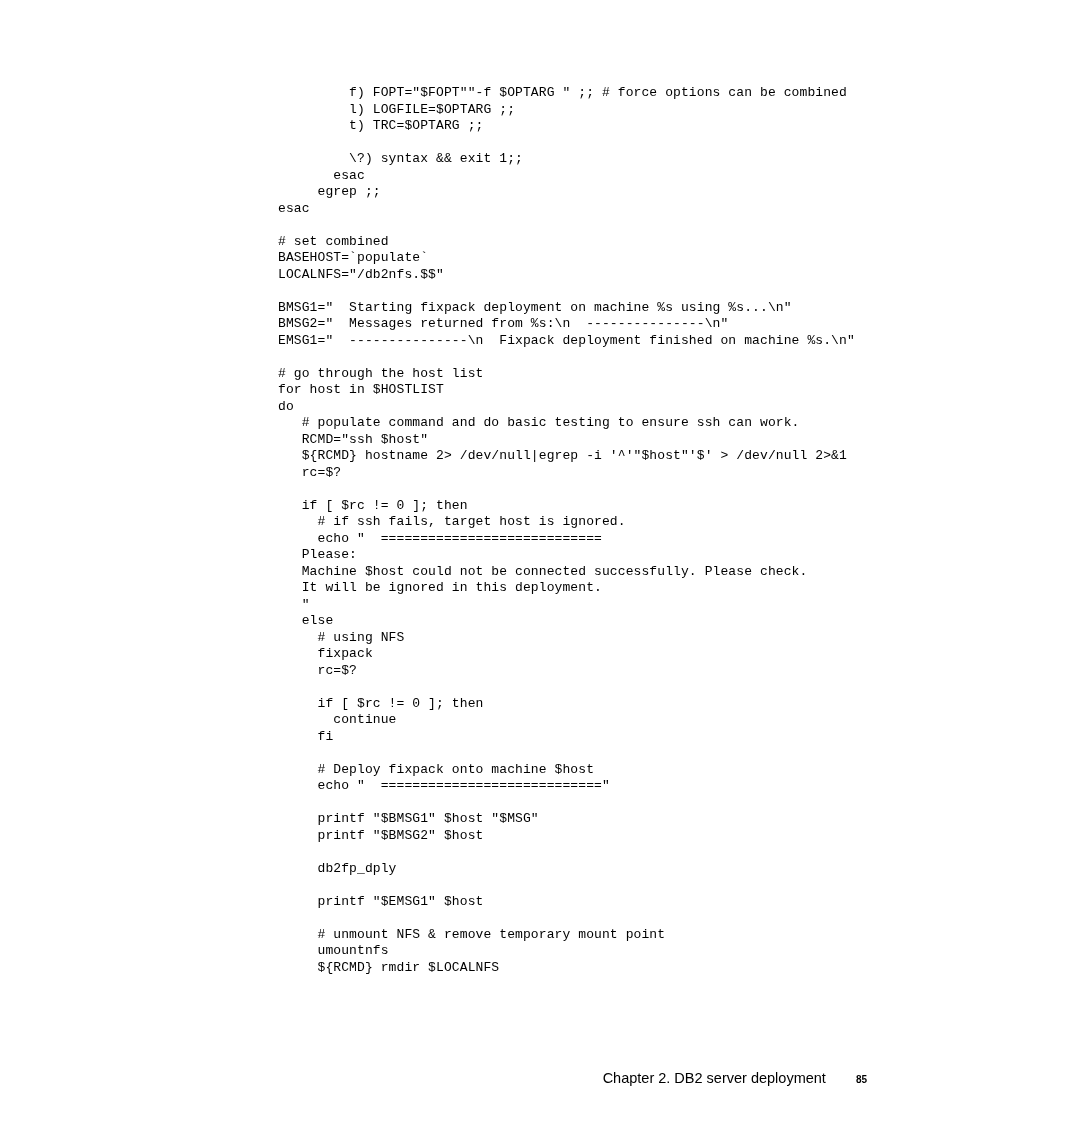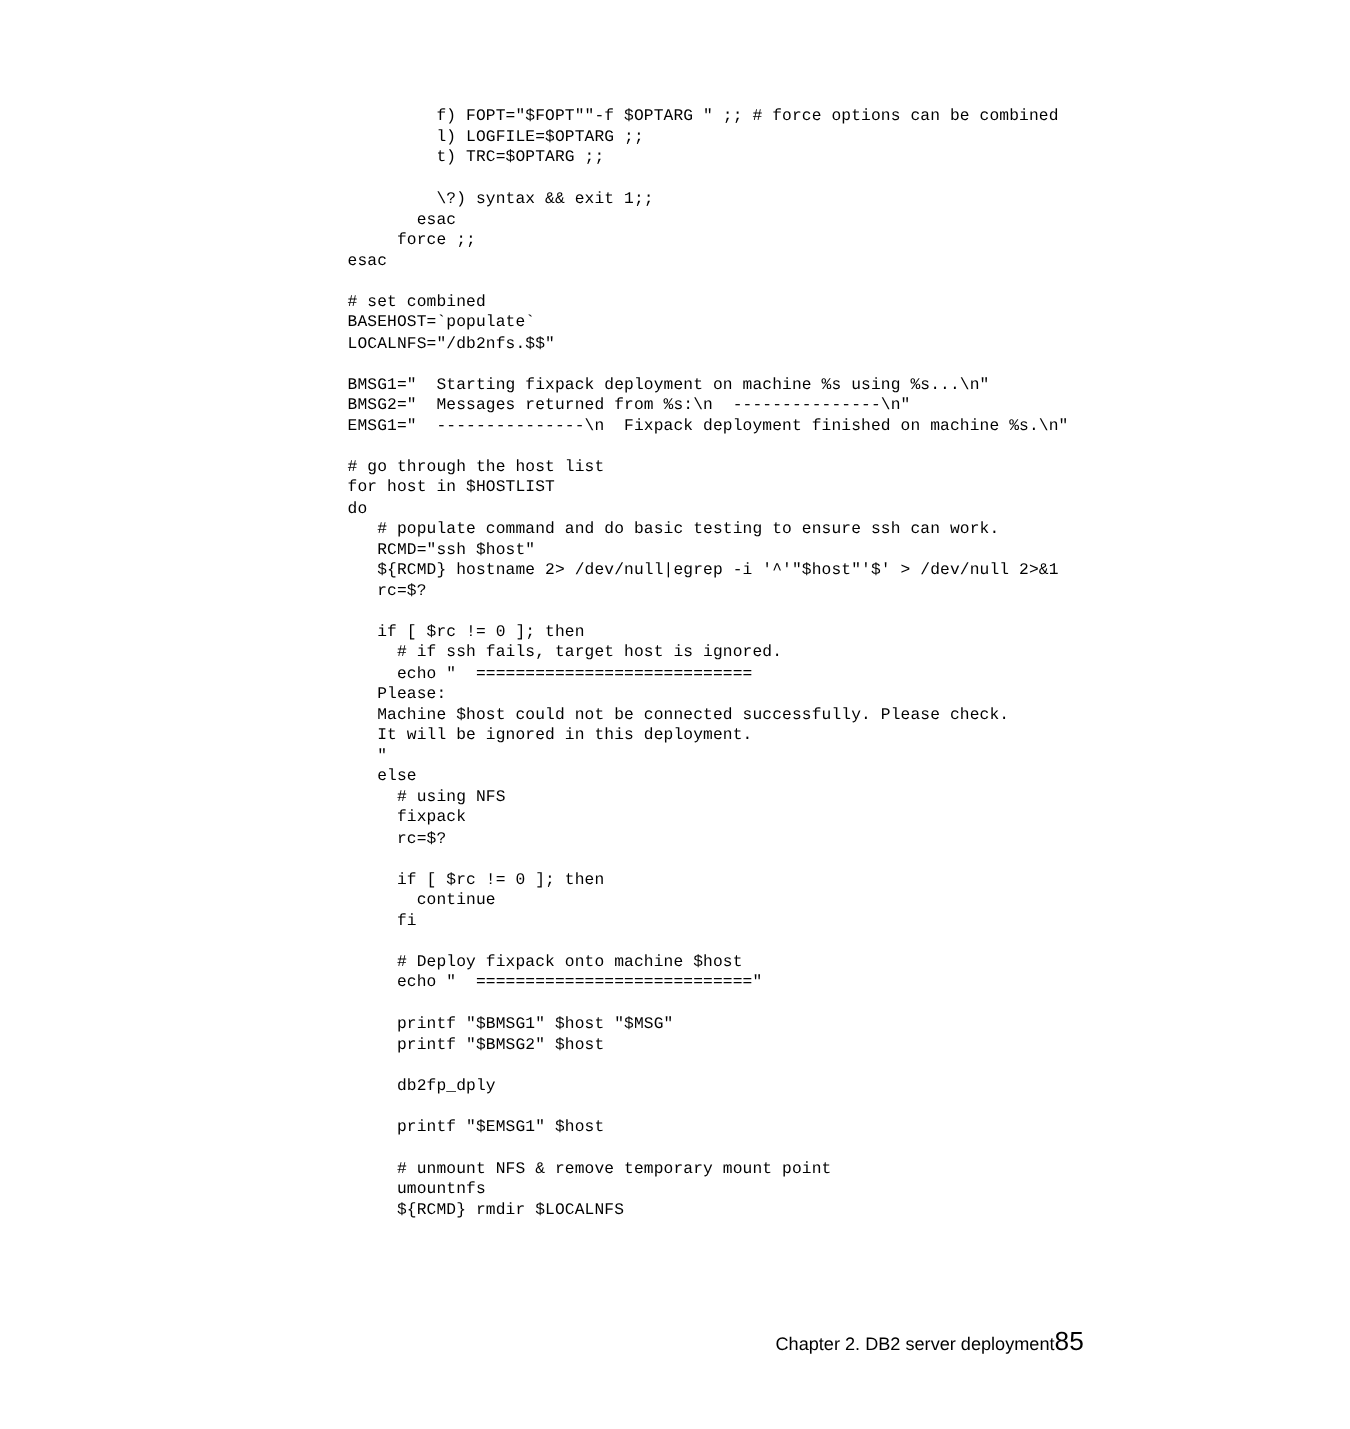--- a/index.html
+++ b/index.html
@@ -29,40 +29,41 @@
     }
     .footer {
       position: absolute;
       bottom: 57px;
       right: 213px;
       font-family: Arial, Helvetica, sans-serif;
       font-size: 14.5px;
       color: #000000;
       display: flex;
       align-items: baseline;
+      gap: 30px;
     }
     .footer-text {
       font-weight: normal;
     }
     .footer-page {
-      font-weight: normal;
-      font-size: 21px;
+      font-weight: bold;
+      font-size: 10px;
     }
   </style>
 </head>
 <body>
 
 <div class="page-content">
   <pre class="code-block"><span>         f) FOPT="$FOPT""-f $OPTARG " ;; # force options can be combined</span>
 <span>         l) LOGFILE=$OPTARG ;;</span>
 <span>         t) TRC=$OPTARG ;;</span>
 <span></span>
 <span>         \?) syntax &amp;&amp; exit 1;;</span>
 <span>       esac</span>
-<span>     force ;;</span>
+<span>     egrep ;;</span>
 <span>esac</span>
 <span></span>
 <span># set combined</span>
 <span>BASEHOST=`populate`</span>
 <span>LOCALNFS="/db2nfs.$$"</span>
 <span></span>
 <span>BMSG1="  Starting fixpack deployment on machine %s using %s...\n"</span>
 <span>BMSG2="  Messages returned from %s:\n  ---------------\n"</span>
 <span>EMSG1="  ---------------\n  Fixpack deployment finished on machine %s.\n"</span>
 <span></span>

